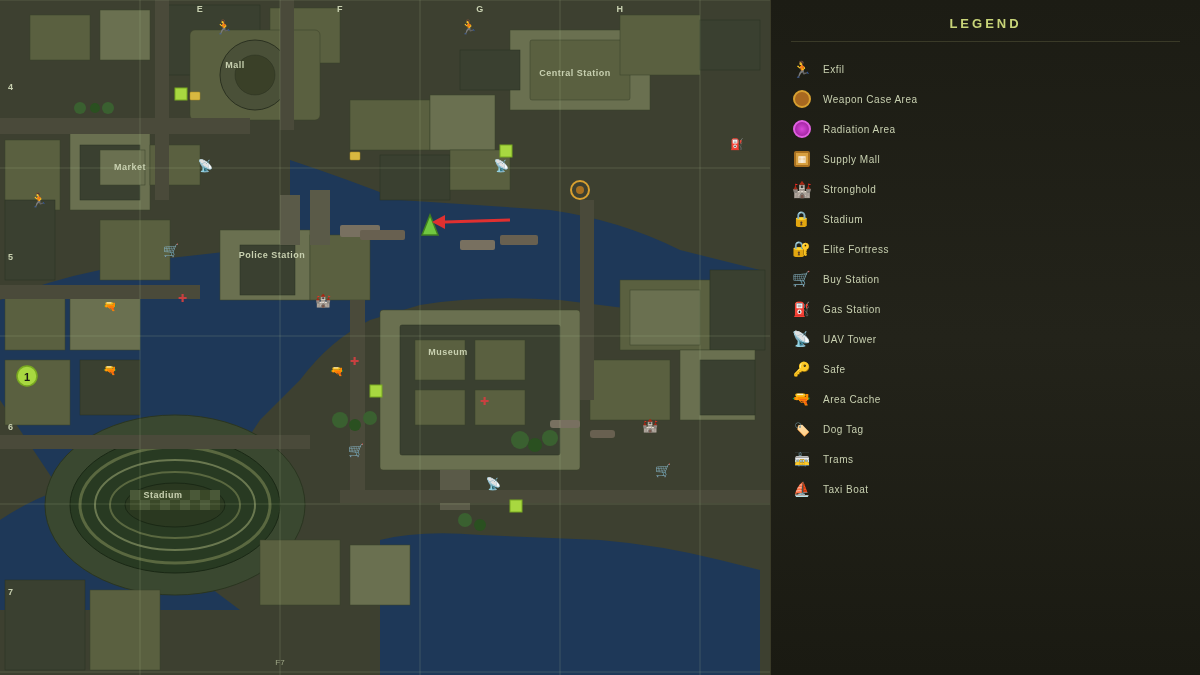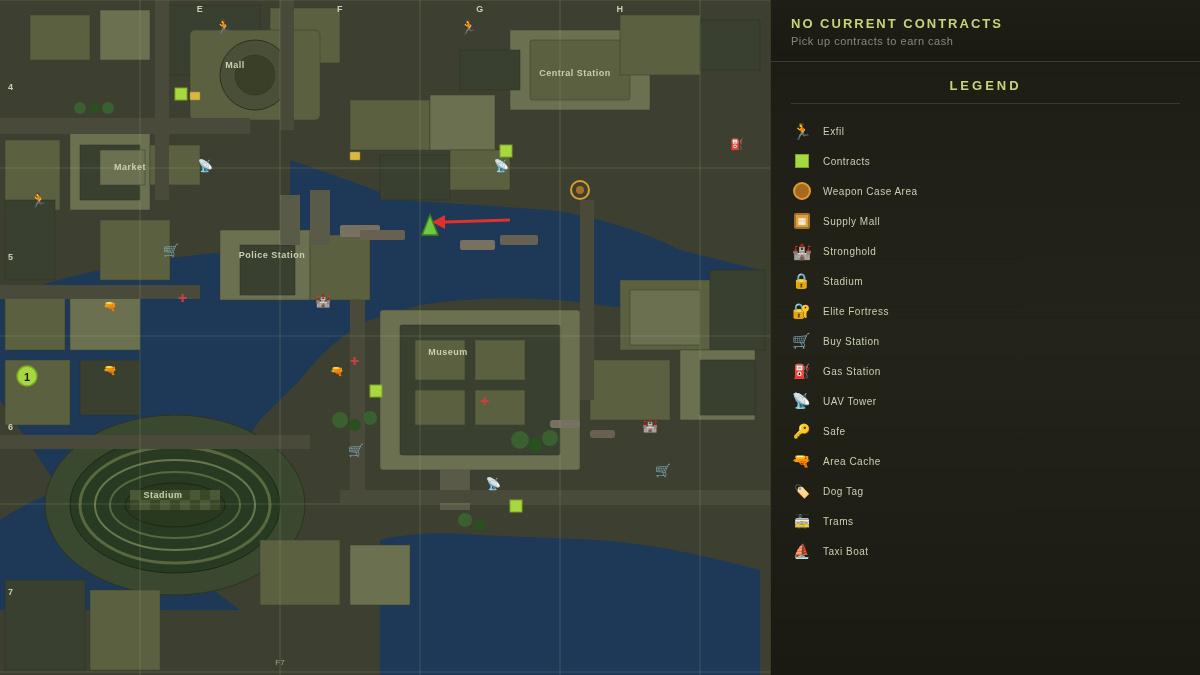--- a/index.html
+++ b/index.html
@@ -325,46 +325,42 @@
     <text x="330" y="375" fill="#c8b878" font-size="11">🔫</text>
 
     <circle cx="27" cy="376" r="10" fill="#a8d840" stroke="#78a820" stroke-width="1.5"></circle>
     <text x="27" y="381" fill="#1a1a14" font-size="11" font-family="Arial" font-weight="bold" text-anchor="middle">1</text>
 
   </svg>
 </div>
 
 <div id="right-panel">
 
-  <div id="contracts-header">
-    <div class="contracts-title">NO CURRENT CONTRACTS</div>
-    <div class="contracts-subtitle">Pick up contracts to earn cash</div>
-  </div>
 
   <div id="legend-section">
     <div class="legend-title">LEGEND</div>
 
     <div id="legend-items">
         <div class="legend-item">
           <div class="legend-icon">
             <span style="color:#78c8e8;font-size:16px;">🏃</span>
           </div>
           <span class="legend-label">Exfil</span>
         </div>
         <div class="legend-item">
           <div class="legend-icon">
-            <div style="width:14px;height:14px;background:#a8d840;border:1.5px solid #78a820;"></div>
-          </div>
-          <span class="legend-label">Contracts</span>
-        </div>
-        <div class="legend-item">
-          <div class="legend-icon">
             <div style="width:18px;height:18px;border-radius:50%;border:2px solid #d8a030;background:#a86820;"></div>
           </div>
           <span class="legend-label">Weapon Case Area</span>
+        </div>
+        <div class="legend-item">
+          <div class="legend-icon">
+            <div style="width:18px;height:18px;border-radius:50%;background:radial-gradient(circle,#d848d8,#901890);border:2px solid #e060e0;"></div>
+          </div>
+          <span class="legend-label">Radiation Area</span>
         </div>
         <div class="legend-item">
           <div class="legend-icon">
             <div style="width:16px;height:16px;background:#d8a040;border:2px solid #a87020;border-radius:2px;display:flex;align-items:center;justify-content:center;">
               <span style="font-size:9px;color:#fff;">▦</span>
             </div>
           </div>
           <span class="legend-label">Supply Mall</span>
         </div>
         <div class="legend-item">

